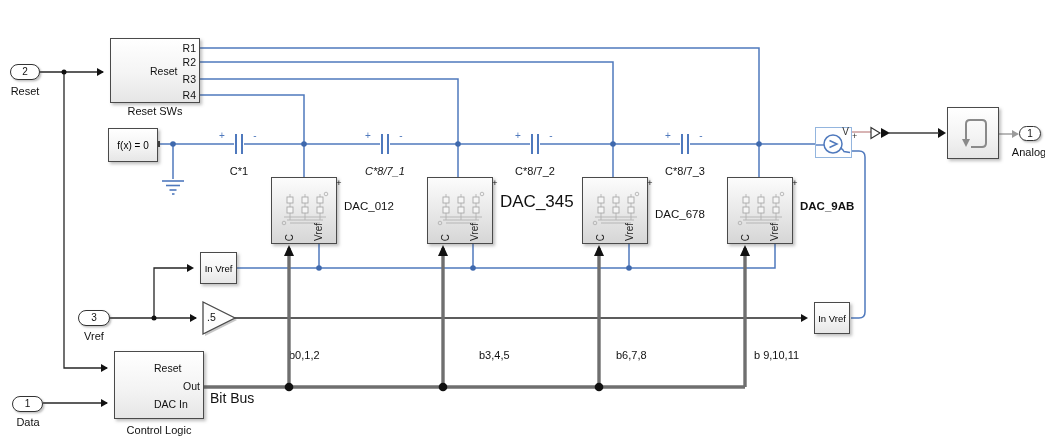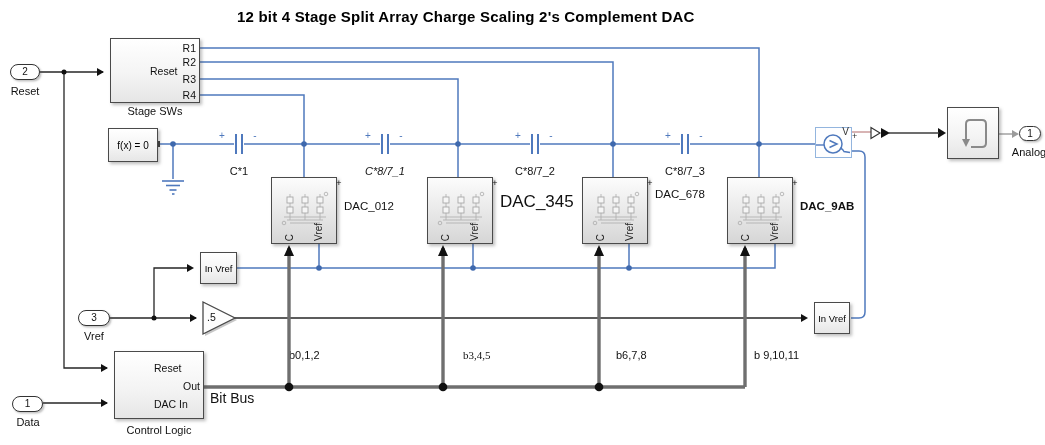--- a/index.html
+++ b/index.html
@@ -24,38 +24,37 @@
   .sensorbox { position:absolute; border:1.4px solid #93b5de; background:#fefeff;
                box-sizing:border-box; z-index:3; }
   .flexc { display:flex; align-items:center; justify-content:center; }
   .gainlbl { position:absolute; font-size:10.5px; color:#111; z-index:4; }
 </style>
 </head>
 <body>
 
 <div class="canvas">
 
-  <div class="title">12 bit 4 Stage Split Array Charge Scaling 2's Complement DAC</div>
 
   <div class="lbl ctr" style="left:0px;top:85px;width:50px;">Reset</div>
-  <div class="lbl ctr" style="left:110px;top:105px;width:90px;">Stage SWs</div>
+  <div class="lbl ctr" style="left:110px;top:105px;width:90px;">Reset SWs</div>
   <div class="lbl ctr" style="left:204px;top:165px;width:70px;">C*1</div>
   <div class="lbl ctr" style="left:350px;top:165px;width:70px;font-style:italic;">C*8/7_1</div>
   <div class="lbl ctr" style="left:500px;top:165px;width:70px;">C*8/7_2</div>
   <div class="lbl ctr" style="left:650px;top:165px;width:70px;">C*8/7_3</div>
   <div class="lbl" style="left:344px;top:200px;font-size:11.5px;">DAC_012</div>
   <div class="lbl" style="left:500px;top:192px;font-size:17px;">DAC_345</div>
-  <div class="lbl" style="left:655px;top:188px;font-size:11.5px;">DAC_678</div>
+  <div class="lbl" style="left:655px;top:208px;font-size:11.5px;">DAC_678</div>
   <div class="lbl" style="left:800px;top:200px;font-size:11.5px;font-weight:bold;">DAC_9AB</div>
   <div class="lbl ctr" style="left:69px;top:330px;width:50px;">Vref</div>
   <div class="lbl ctr" style="left:3px;top:416px;width:50px;">Data</div>
   <div class="lbl ctr" style="left:114px;top:424px;width:90px;">Control Logic</div>
   <div class="lbl" style="left:210px;top:390px;font-size:14px;">Bit Bus</div>
   <div class="lbl" style="left:289px;top:349px;">b0,1,2</div>
-  <div class="lbl" style="left:463px;top:349px;font-family:Liberation Serif, serif;">b3,4,5</div>
+  <div class="lbl" style="left:479px;top:349px;">b3,4,5</div>
   <div class="lbl" style="left:616px;top:349px;text-align:right;">b6,7,8</div>
   <div class="lbl" style="left:754px;top:349px;">b 9,10,11</div>
   <div class="lbl ctr" style="left:1004px;top:146px;width:50px;">Analog</div>
 
   <div class="sign" style="left:215px;top:130px;">+</div>
   <div class="sign" style="left:248px;top:130px;">-</div>
   <div class="sign" style="left:361px;top:130px;">+</div>
   <div class="sign" style="left:394px;top:130px;">-</div>
   <div class="sign" style="left:511px;top:130px;">+</div>
   <div class="sign" style="left:544px;top:130px;">-</div>

